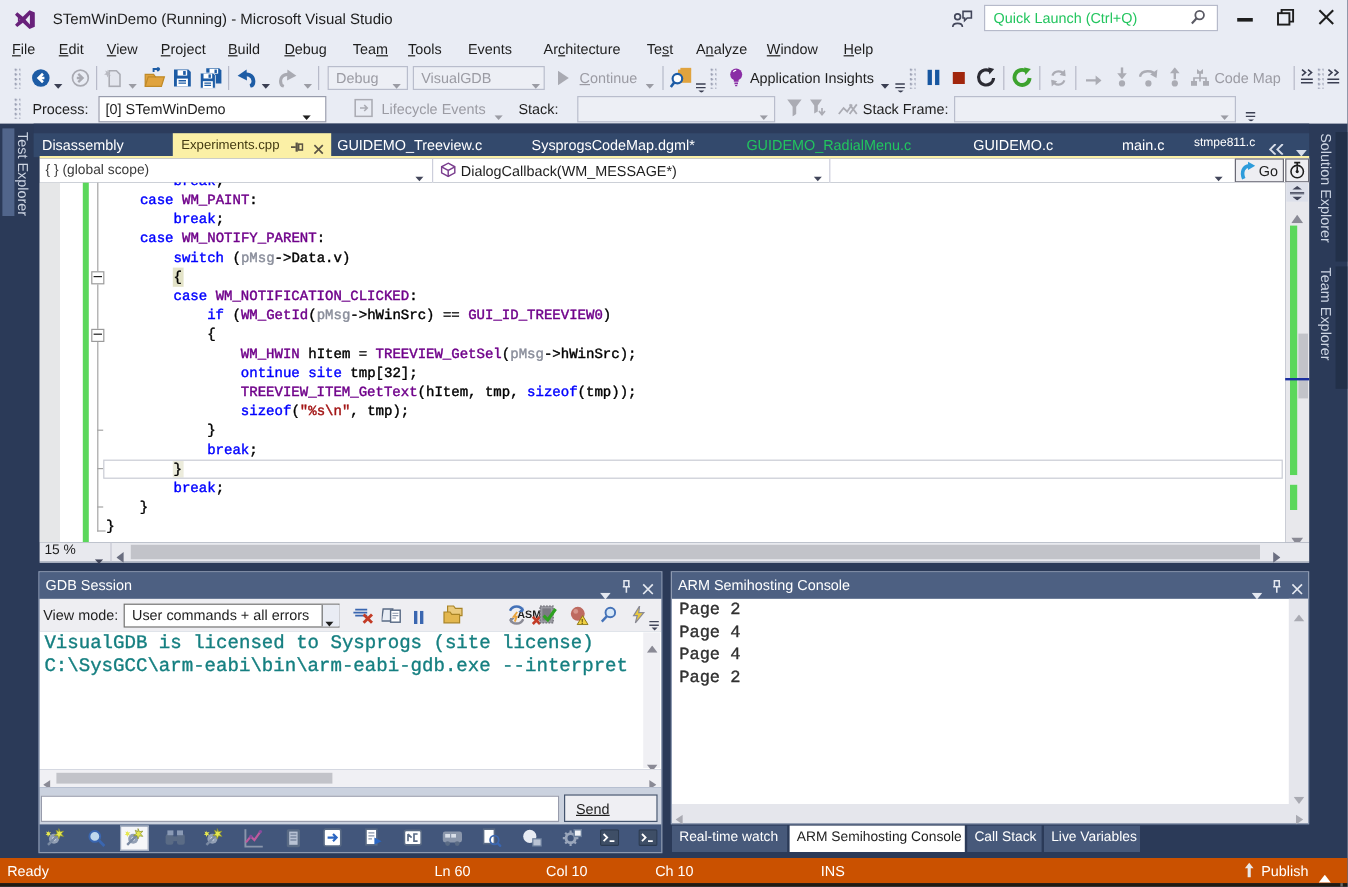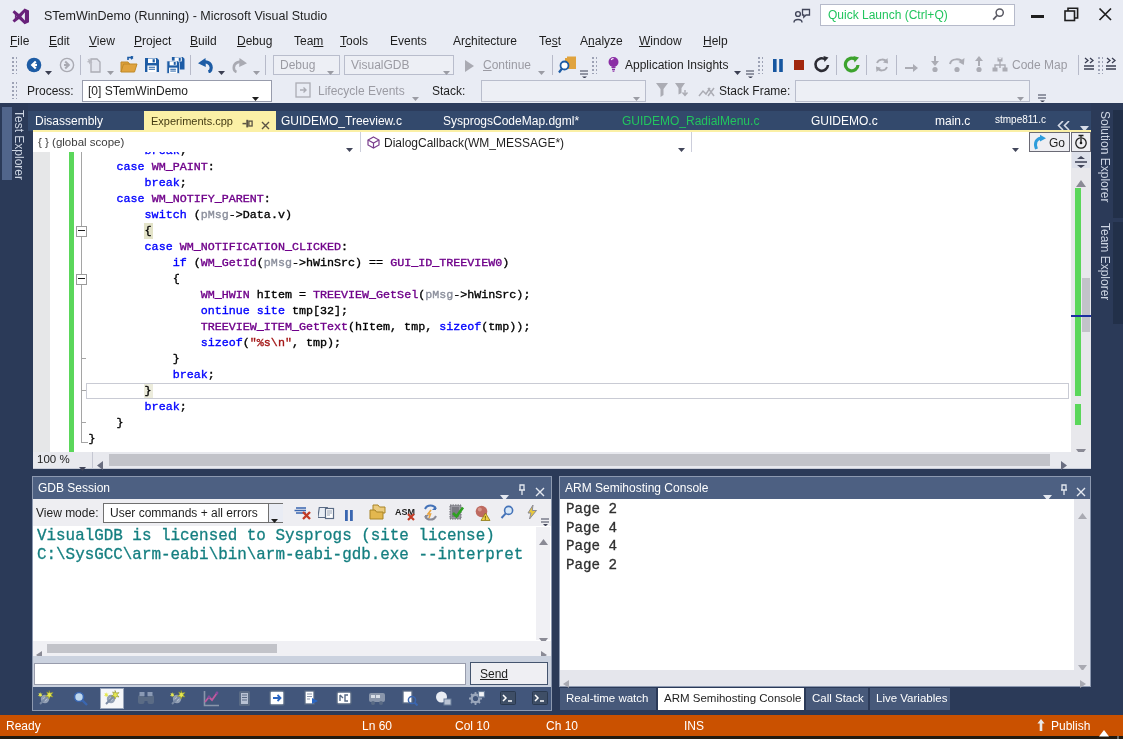--- a/index.html
+++ b/index.html
@@ -451,21 +451,21 @@
     <div class="ab" style="left:4px;top:252px;width:6px;height:21px;background:#5BD75B;"></div>
     <div class="ab" style="left:11px;top:126px;width:8px;height:54px;background:#C2C3C9;"></div>
     <div class="ab" style="left:0px;top:163px;width:20px;height:2px;background:#1B2FA0;"></div>
     <div class="ab" style="left:5px;top:290px;"><svg width="10" height="7" viewBox="0 0 10 7">
           <path d="M5 7 L10 0 L0 0 Z" fill="#8A8A95"></path>
         </svg></div>
   </div>
   <div class="ab" style="left:33px;top:468px;width:1058px;height:1px;background:#C8CCD8;"></div>
 
   <div class="ab" style="left:33px;top:452px;width:1058px;height:16px;background:#E8E9EE;">
-    <div class="ab ui" style="left:4px;top:1px;font-size:11.5px;">100 %</div>
+    <div class="ab ui" style="left:4px;top:1px;font-size:11.5px;">15 %</div>
     <div class="ab" style="left:46px;top:6px;"><svg width="8" height="5" viewBox="0 0 8 5">
           <path d="M0 0 L3.5 4 L7 0 Z" fill="#42465a"></path>
         </svg></div>
     <div class="ab" style="left:59px;top:0;width:1px;height:16px;background:#C5C7D2;"></div>
     <div class="ab" style="left:64px;top:4px;"><svg width="7" height="9" viewBox="0 0 7 9">
           <path d="M6 0 L0 4.5 L6 9 Z" fill="#6A6E80"></path>
         </svg></div>
     <div class="ab" style="left:76px;top:2px;width:941px;height:12px;background:#C2C3C9;"></div>
     <div class="ab" style="left:1027px;top:4px;"><svg width="7" height="9" viewBox="0 0 7 9">
           <path d="M1 0 L7 4.5 L1 9 Z" fill="#6A6E80"></path>
@@ -516,21 +516,21 @@
           <path d="M9 5 H14 M9 7 H14 M9 9 H12" stroke="#8A96AB" stroke-width="0.9"></path>
         </svg></div>
     <div class="ab" style="left:344px;top:507px;"><svg width="10" height="11" viewBox="0 0 10 11">
           <rect x="1" y="0" width="2.8" height="11" fill="#3A66B0"></rect>
           <rect x="6" y="0" width="2.8" height="11" fill="#3A66B0"></rect>
         </svg></div>
     <div class="ab" style="left:369px;top:504px;"><svg width="17" height="16" viewBox="0 0 17 16">
           <path d="M4 1 H9 L10.5 3 H16 V9 H4 Z" fill="#EBCB7E" stroke="#A98426" stroke-width="1"></path>
           <path d="M1 6 H6 L7.5 8 H14 V15 H1 Z" fill="#E3B74F" stroke="#A98426" stroke-width="1"></path>
         </svg></div>
-    <div class="ab" style="left:378px;top:506px;margin-left:17px;"><svg width="20" height="15" viewBox="0 0 20 15">
+    <div class="ab" style="left:414px;top:506px;margin-left:17px;"><svg width="20" height="15" viewBox="0 0 20 15">
           <text x="0" y="9" font-family="Liberation Sans" font-size="9" font-weight="bold" fill="#1E1E1E">ASM</text>
           <path d="M13 8 L19 14 M19 8 L13 14" stroke="#C33B26" stroke-width="2.2"></path>
         </svg></div>
     <div class="ab" style="left:422px;top:504px;"><svg width="17" height="17" viewBox="0 0 17 17">
           <path d="M3 5 A6 6 0 0 1 14 5" fill="none" stroke="#4472B8" stroke-width="2"></path>
           <path d="M14 12 A6 6 0 0 1 3 12" fill="none" stroke="#8A8A95" stroke-width="2"></path>
           <path d="M14 2 V6 H10 Z" fill="#4472B8"></path>
           <path d="M3 15 V11 H7 Z" fill="#8A8A95"></path>
           <path d="M9 6 L6 10 H8.5 L7 14" stroke="#E8A33D" stroke-width="1.6" fill="none"></path>
         </svg></div>

